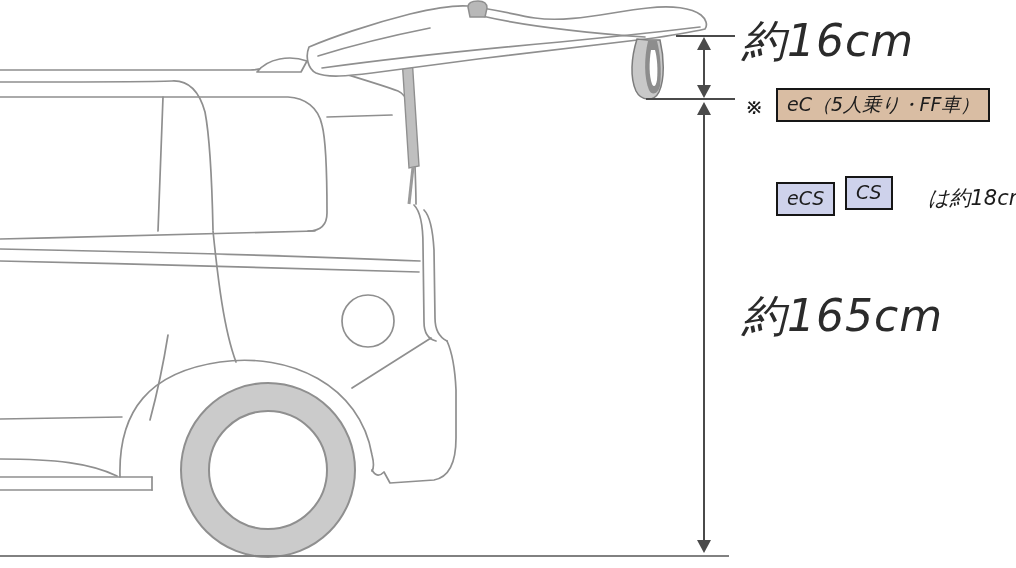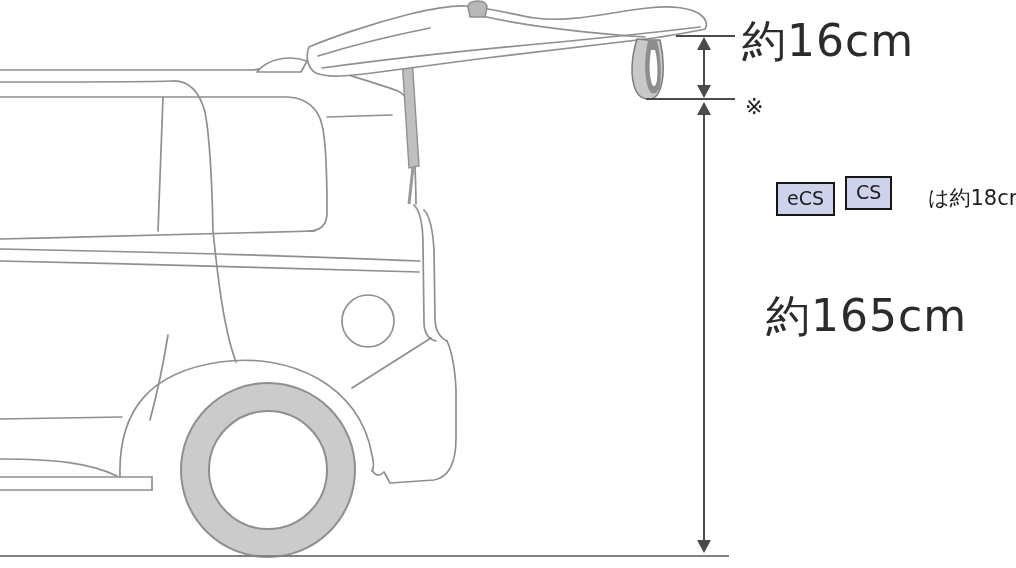--- a/index.html
+++ b/index.html
@@ -1,21 +1,21 @@
 <!DOCTYPE html>
 <html><head>
 <meta charset="utf-8">
 <style>
   html,body{margin:0;padding:0;background:#ffffff;}
   body{
     position:relative;width:1016px;height:568px;overflow:hidden;
     font-family:"DejaVu Sans","Liberation Sans",sans-serif;
   }
   .abs{position:absolute;}
-  #stage{position:absolute;left:0;top:0;width:1016px;height:431px;}
+  #stage{position:absolute;left:0;top:0;width:1016px;height:431px;font-style:italic;}
   .dim-label{
     position:absolute;font-size:44px;line-height:1;color:var(--text,#2b2b2b);
     letter-spacing:1px;white-space:nowrap;font-weight:500;
   }
   .note-mark{
     position:absolute;font-size:22px;line-height:1;color:#1c1c1c;white-space:nowrap;
   }
   .badge{
     position:absolute;border:2px solid #161616;font-size:19px;line-height:1.35;
     color:#1c1c1c;padding:2px 9px;white-space:nowrap;box-sizing:border-box;
@@ -126,23 +126,24 @@
       <polygon points="704,553 697,540 711,540" stroke="none"></polygon>
     </g>
 
     <line x1="0" y1="556" x2="729" y2="556" stroke="#818181" stroke-width="2"></line>
   </svg>
 
   <div class="dim-label" style="left:742px;top:19px;">約16cm</div>
 
   <div class="note-mark" style="left:745px;top:96px;">※</div>
 
+  <div class="badge tan" style="left:776px;top:88px;">eC（5人乗り・FF車）</div>
 
 
   <div class="badge lavender" style="left:776px;top:182px;text-align:right;">eCS</div>
 
   <div class="badge lavender" style="left:845px;top:176px;">CS</div>
 
   <div class="note-text" style="left:928px;top:186px;">は約18cm</div>
 
-  <div class="dim-label" style="left:742px;top:294px;margin-left:24px;">約165cm</div>
+  <div class="dim-label" style="left:742px;top:294px;">約165cm</div>
 
 </div>
 
 </body></html>

